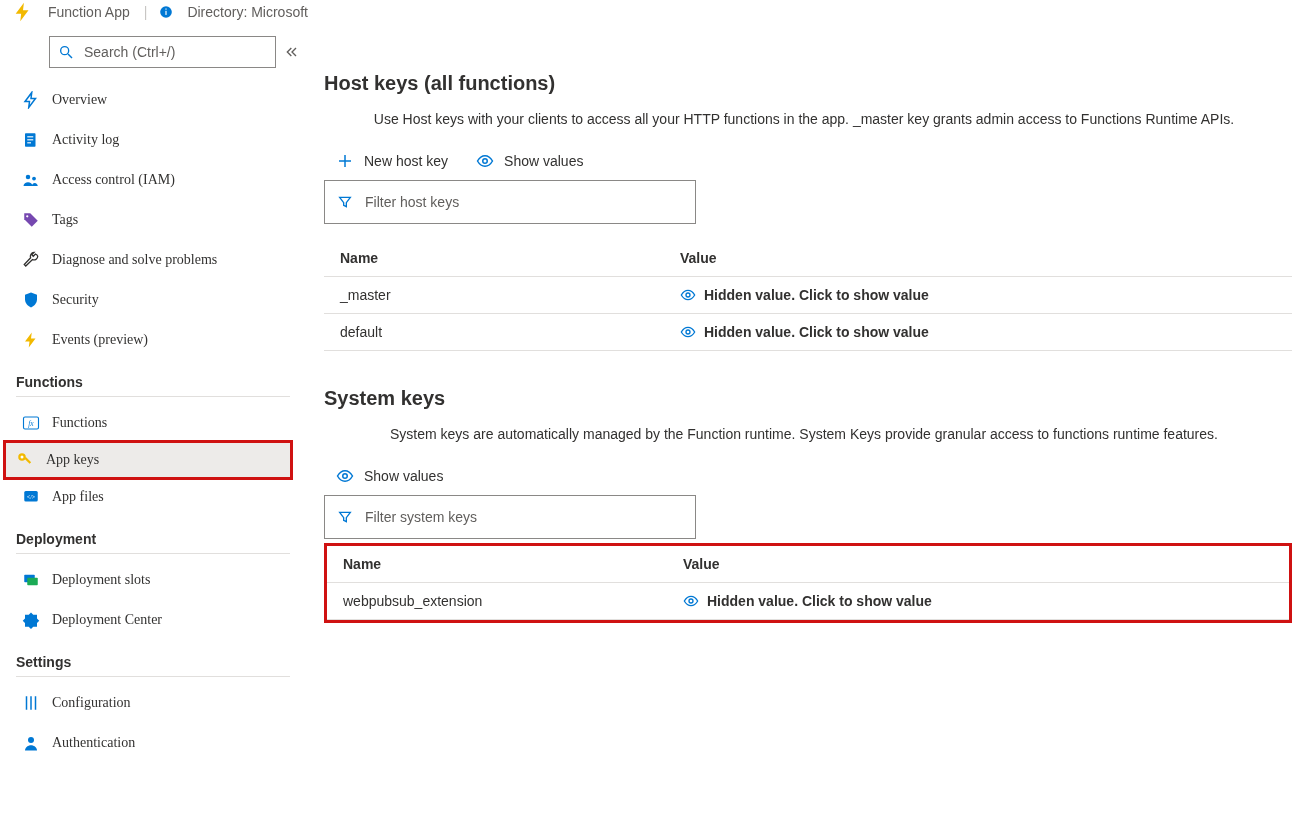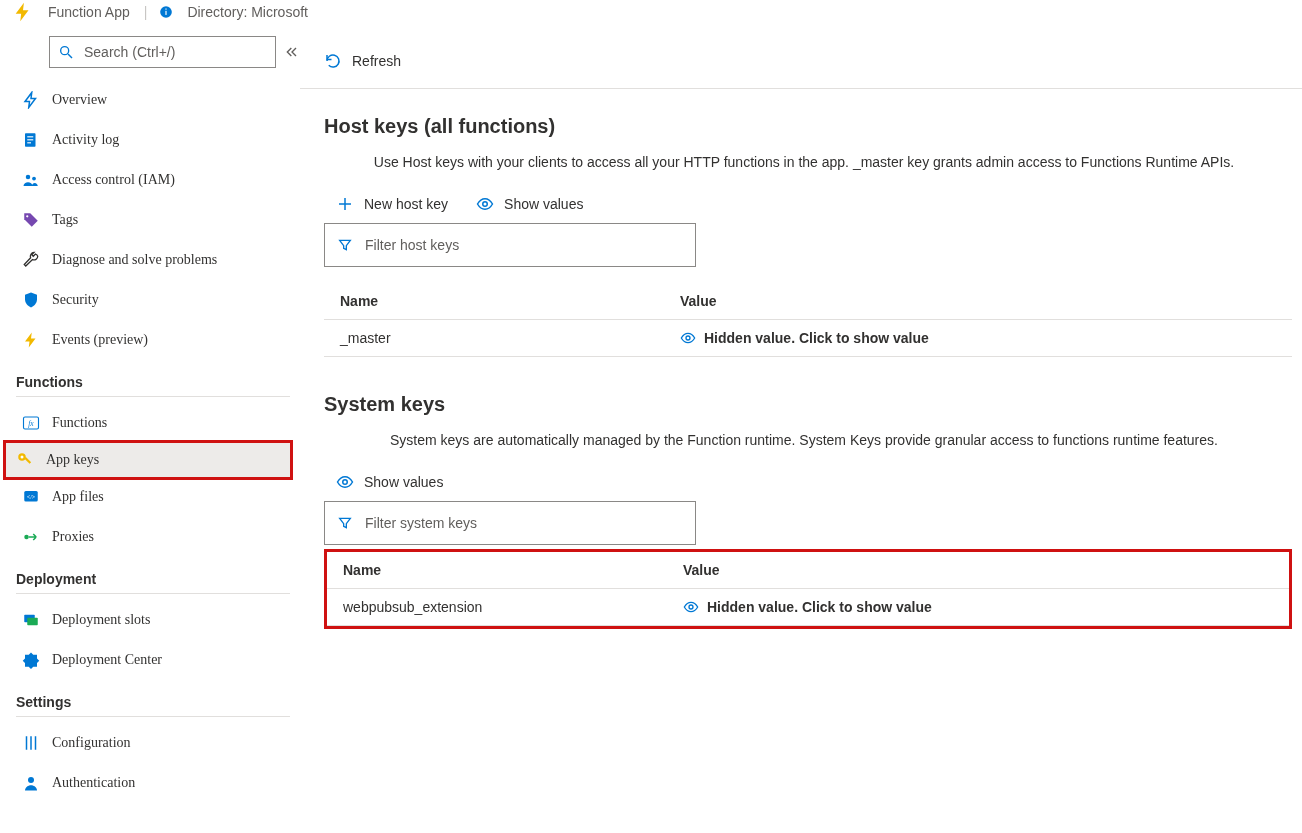--- a/index.html
+++ b/index.html
@@ -434,28 +434,20 @@
       <span>App keys</span>
     </div>
     <div class="nav-item">
       <span class="icon">
             <svg width="18" height="18">
               <use href="#i-file"></use>
             </svg>
           </span>
       <span>App files</span>
     </div>
-    <div class="nav-item">
-      <span class="icon">
-            <svg width="18" height="18">
-              <use href="#i-proxy"></use>
-            </svg>
-          </span>
-      <span>Proxies</span>
-    </div>
 
     <div class="nav-group-label">Deployment</div>
     <div class="nav-item">
       <span class="icon">
             <svg width="18" height="18">
               <use href="#i-slots"></use>
             </svg>
           </span>
       <span>Deployment slots</span>
     </div>
@@ -482,30 +474,20 @@
             <svg width="18" height="18">
               <use href="#i-auth"></use>
             </svg>
           </span>
       <span>Authentication</span>
     </div>
   </nav>
   </div>
 
   <main class="main">
-    <div class="toolbar">
-      <div class="toolbar-btn">
-        <span class="ic">
-            <svg width="18" height="18">
-              <use href="#i-refresh"></use>
-            </svg>
-          </span>
-        <span>Refresh</span>
-      </div>
-    </div>
 
     <section class="section">
       <h2>Host keys (all functions)</h2>
       <p class="desc">Use Host keys with your clients to access all your HTTP functions in the app. _master key grants admin access to Functions Runtime APIs.</p>
 
       <div class="cmdbar">
         <div class="cmdbtn">
           <span class="ic">
               <svg width="18" height="18">
                 <use href="#i-plus"></use>
@@ -534,20 +516,33 @@
       <table class="keys">
         <thead>
           <tr>
             <th class="col-name">Name</th>
             <th>Value</th>
           </tr>
         </thead>
         <tbody>
           <tr>
             <td>_master</td>
+            <td>
+              <span class="hidden-value">
+                <span class="ic">
+                    <svg width="16" height="16">
+                      <use href="#i-eye"></use>
+                    </svg>
+                  </span>
+                <span>Hidden value. Click to show value</span>
+              </span>
+            </td>
+          </tr>
+          <tr>
+            <td>default</td>
             <td>
               <span class="hidden-value">
                 <span class="ic">
                     <svg width="16" height="16">
                       <use href="#i-eye"></use>
                     </svg>
                   </span>
                 <span>Hidden value. Click to show value</span>
               </span>
             </td>

